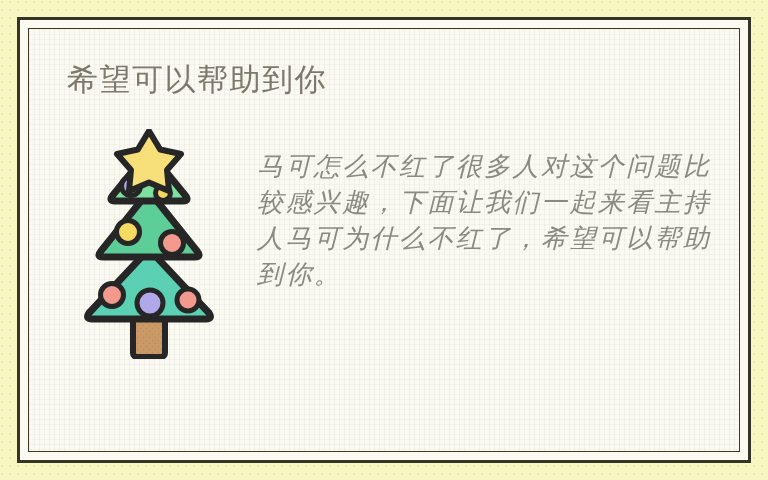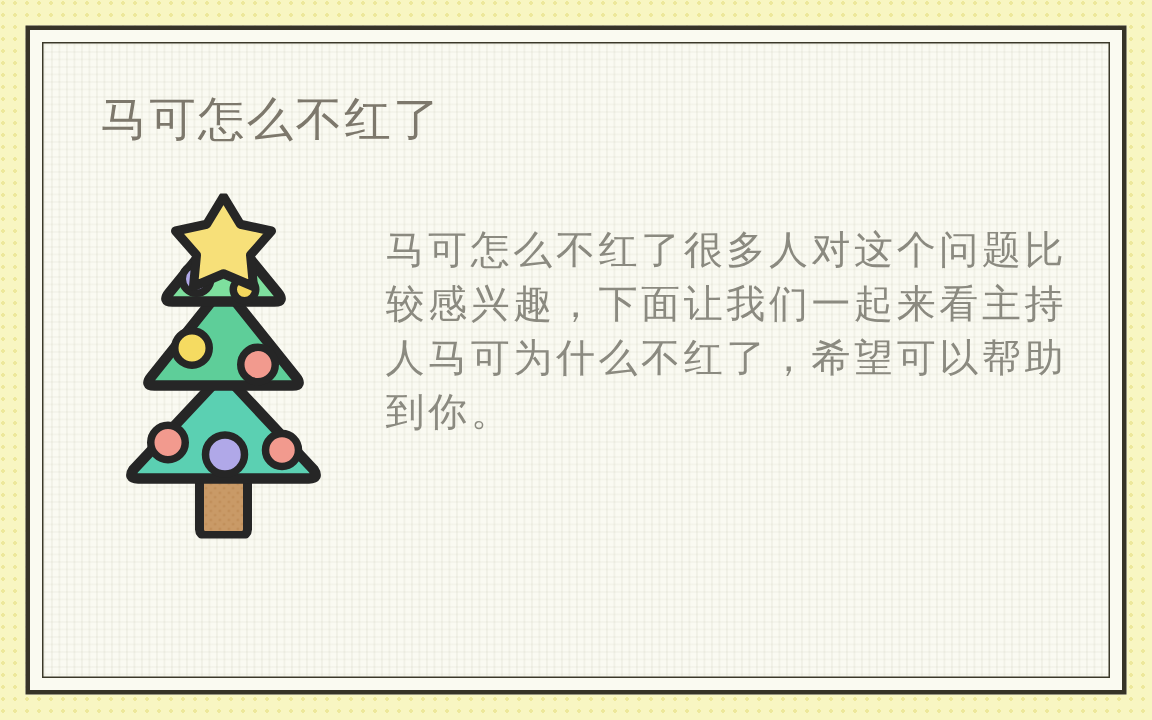--- a/index.html
+++ b/index.html
@@ -96,31 +96,32 @@
     position: absolute;
     left: 228px;
     top: 24px;
     width: 466px;
     font-family: "Liberation Serif", "DejaVu Serif", serif;
     font-size: 26px;
     line-height: 36px;
     letter-spacing: 2.4px;
     color: #8B8A80;
     text-align: left;
+    font-style: italic;
   }
 </style>
 </head>
 <body>
 
 <div id="card">
 
   <div id="outer-frame">
     <div id="inner-frame">
 
-      <div id="title">马可怎么不红了</div>
+      <div id="title">希望可以帮助到你</div>
 
       <div id="content-row">
 
         <div id="tree-figure">
           <svg viewBox="0 0 180 230" xmlns="http://www.w3.org/2000/svg">
             <defs>
               <pattern id="trunkTex" width="6" height="6" patternUnits="userSpaceOnUse">
                 <rect width="6" height="6" fill="#C99A67"></rect>
                 <circle cx="1.6" cy="1.6" r="0.8" fill="#B9854F" opacity="0.75"></circle>
                 <circle cx="4.4" cy="4.4" r="0.8" fill="#B9854F" opacity="0.75"></circle>

